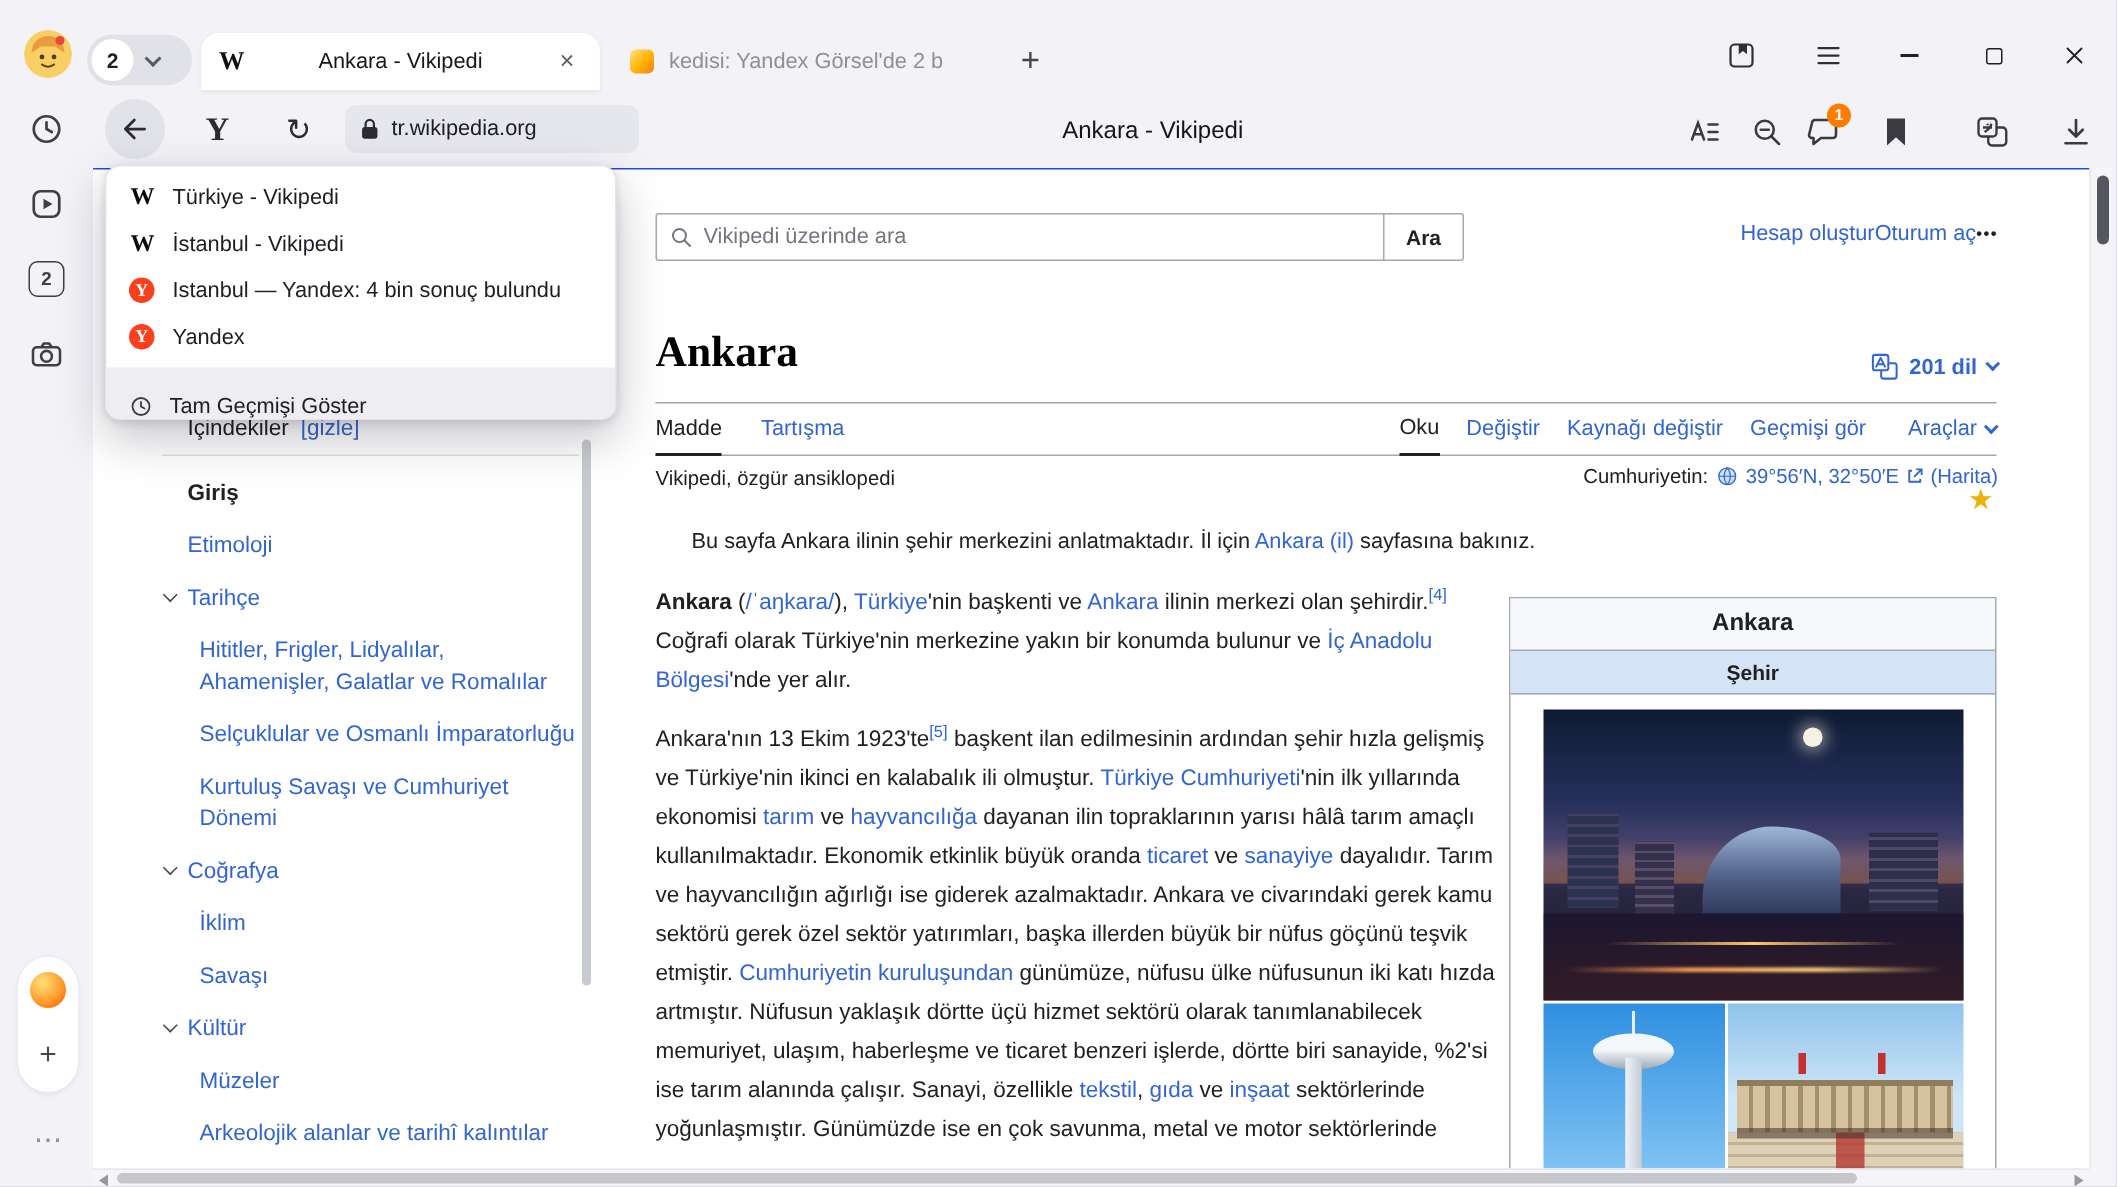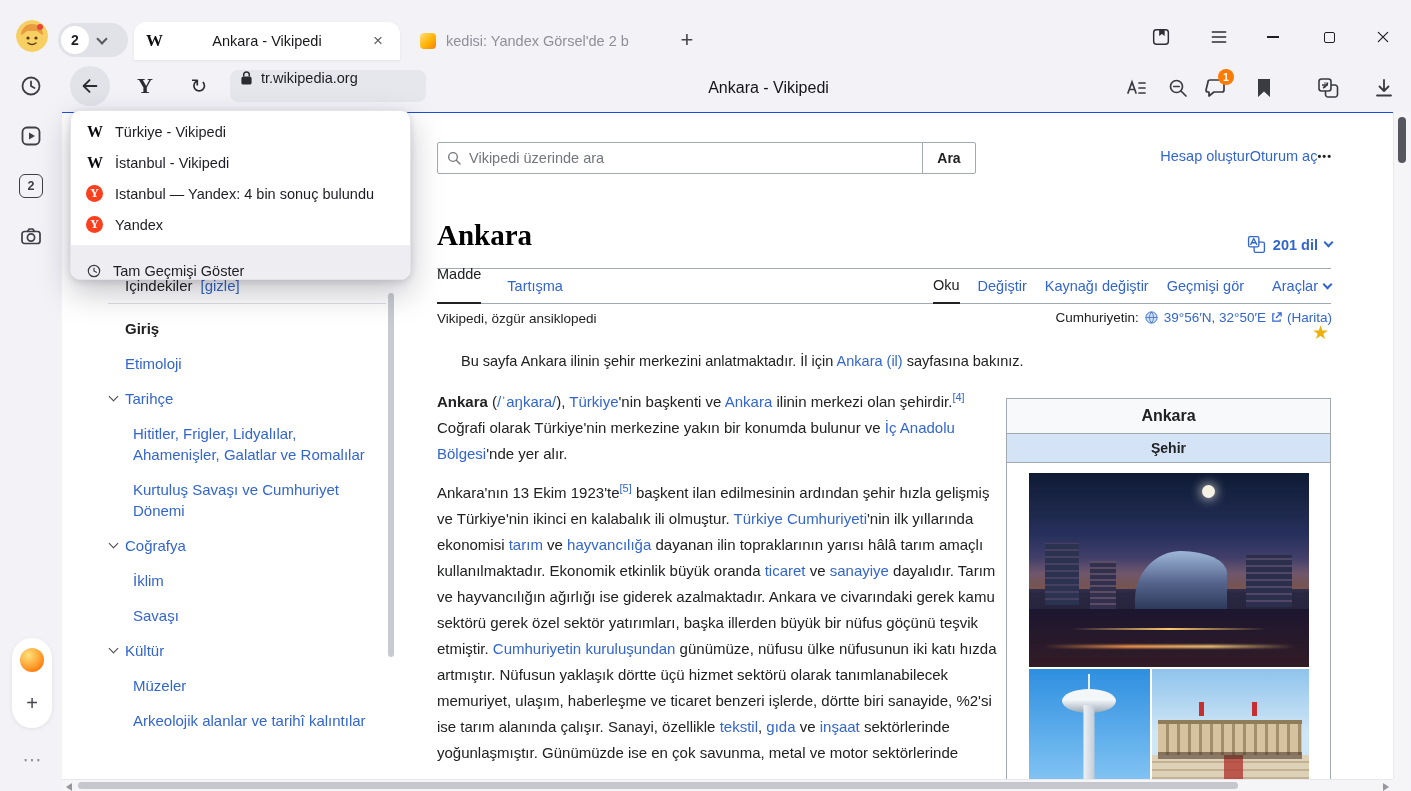--- a/index.html
+++ b/index.html
@@ -22,21 +22,21 @@
   .tab-title2{white-space:nowrap;overflow:hidden}
   .new-tab{position:absolute;left:674px;top:27px;width:26px;height:26px;font-size:22px;color:#45454c;text-align:center;line-height:25px;cursor:pointer}
   .tb-icon{position:absolute;top:24px;width:26px;height:26px;display:flex;align-items:center;justify-content:center;cursor:pointer}
   .win-min-bar{width:12px;height:2px;background:#1f1f24}
   .win-max-box{width:11px;height:11px;border:1.6px solid #1f1f24;border-radius:2px}
 
   
   .back-btn{position:absolute;left:70px;top:66px;width:40px;height:40px;border-radius:50%;background:#e2e2e9;display:flex;align-items:center;justify-content:center;cursor:pointer}
   .yandex-btn{position:absolute;left:130px;top:71px;width:30px;height:30px;display:flex;align-items:center;justify-content:center;font-family:"Liberation Serif",serif;font-weight:700;font-size:22px;color:#2b2b31;cursor:pointer}
   .reload-btn{position:absolute;left:184px;top:71px;width:30px;height:30px;display:flex;align-items:center;justify-content:center;font-size:20px;color:#2b2b31;cursor:pointer}
-  .address{position:absolute;left:230px;top:70px;width:196px;height:32px;background:#e6e6ed;border-radius:8px;display:flex;gap:8px;padding:0 10px;cursor:text}
+  .address{position:absolute;left:230px;top:70px;width:196px;height:32px;background:#e6e6ed;border-radius:8px;display:flex;align-items:center;gap:8px;padding:0 10px;cursor:text}
   .url{font-size:14.5px;color:#1c1c22}
   .page-title-center{position:absolute;left:426px;right:300px;top:79px;text-align:center;font-size:16px;color:#141419}
   .tool-icon{position:absolute;top:76px;width:24px;height:24px;cursor:pointer}
   .badge{position:absolute;left:14px;top:-7px;min-width:16px;height:16px;border-radius:8px;background:#ff7b00;color:#fff;font-size:10.5px;font-weight:700;display:flex;align-items:center;justify-content:center;padding:0 3px}
 
   
   .rail-icon{position:absolute;left:19px;width:24px;height:24px;cursor:pointer}
   .rail-tabs{position:absolute;left:19px;width:24px;height:24px;border:1.8px solid #3f3f46;border-radius:6px;display:flex;align-items:center;justify-content:center;font-size:12.5px;font-weight:700;color:#3f3f46;cursor:pointer}
   .rail-card{position:absolute;left:12px;top:638px;width:40px;height:90px;background:#fff;border-radius:20px;box-shadow:0 1px 4px rgba(0,0,0,.08)}
   .alice{position:absolute;left:20px;top:648px;width:24px;height:24px;border-radius:50%;background:radial-gradient(circle at 35% 30%,#ffe27a,#ff9d2e 55%,#ff6a00 88%);cursor:pointer}
@@ -55,21 +55,21 @@
   .ara-btn{position:absolute;left:860px;top:29px;width:54px;height:32px;border:1px solid #a2a9b1;background:#fff;font-weight:700;font-size:14px;color:#202122;border-radius:0 2px 2px 0;cursor:pointer;font-family:"Liberation Sans",sans-serif}
   .acct{position:absolute;right:61px;top:35px;display:flex;align-items:center;font-size:14.5px}
   .acct-dots{color:#202122;font-size:11px;letter-spacing:1px;font-weight:700;cursor:pointer}
 
   .wtitle{position:absolute;left:375px;top:106px;font-family:"Liberation Serif",serif;font-size:29px;color:#000}
   .wlang{position:absolute;right:61px;top:122px;display:flex;gap:7px;align-items:center;color:#36c;font-weight:700;font-size:14.5px;cursor:pointer}
   .chev-blue{width:7px;height:7px;border-right:2px solid #36c;border-bottom:2px solid #36c;transform:rotate(45deg);margin-top:-4px}
   .rule1{position:absolute;left:375px;right:62px;top:155px;border-top:1px solid #a2a9b1}
   .wtabs{position:absolute;left:375px;right:62px;top:159px;height:32px;display:flex;align-items:flex-end;border-bottom:1px solid #a2a9b1;font-size:14.5px}
   .wtab{padding-bottom:9px;margin-right:26px;cursor:pointer}
-  .wtab-on{color:#202122;border-bottom:2px solid #202122;margin-bottom:-1px;padding-bottom:20px}
+  .wtab-on{color:#202122;border-bottom:2px solid #202122;margin-bottom:-1px;padding-bottom:8px}
   .wtabs .spacer{flex:1}
   .wtab-r{padding-bottom:9px;margin-left:18px;cursor:pointer}
   .tools{display:flex;align-items:center;gap:6px;margin-left:28px;padding-bottom:9px;cursor:pointer}
   .wtag{position:absolute;left:375px;top:198px;font-size:13.5px;color:#202122}
   .wcoords{position:absolute;right:61px;top:197px;display:flex;gap:5px;align-items:center;font-size:13.5px;color:#202122}
   .wstar{position:absolute;right:64px;top:208px;font-size:19px;color:#edb10a;cursor:pointer}
   .whatnote{position:absolute;left:399px;top:240px;width:600px;font-size:14.5px;color:#202122}
   .wbody{position:absolute;left:375px;top:276px;width:568px;font-size:15px;line-height:26px;color:#202122}
   .wbody p + p{margin-top:13px}
 
@@ -334,20 +334,21 @@
     <div class="toc">
       <div class="toc-head">
         <span>İçindekiler</span>
         <span class="lk">[gizle]</span>
       </div>
       <ul>
         <li class="lv1 cur"><span>Giriş</span></li>
         <li class="lv1"><span class="lk">Etimoloji</span></li>
         <li class="lv1"><span class="tchev"></span><span class="lk">Tarihçe</span></li>
         <li class="lv2"><span class="lk">Hititler, Frigler, Lidyalılar, Ahamenişler, Galatlar ve Romalılar</span></li>
+        <li class="lv2"><span class="lk">Selçuklular ve Osmanlı İmparatorluğu</span></li>
         <li class="lv2"><span class="lk">Kurtuluş Savaşı ve Cumhuriyet Dönemi</span></li>
         <li class="lv1"><span class="tchev"></span><span class="lk">Coğrafya</span></li>
         <li class="lv2"><span class="lk">İklim</span></li>
         <li class="lv2"><span class="lk">Savaşı</span></li>
         <li class="lv1"><span class="tchev"></span><span class="lk">Kültür</span></li>
         <li class="lv2"><span class="lk">Müzeler</span></li>
         <li class="lv2"><span class="lk">Arkeolojik alanlar ve tarihî kalıntılar</span></li>
       </ul>
     </div>
     <div class="toc-sb"></div>

